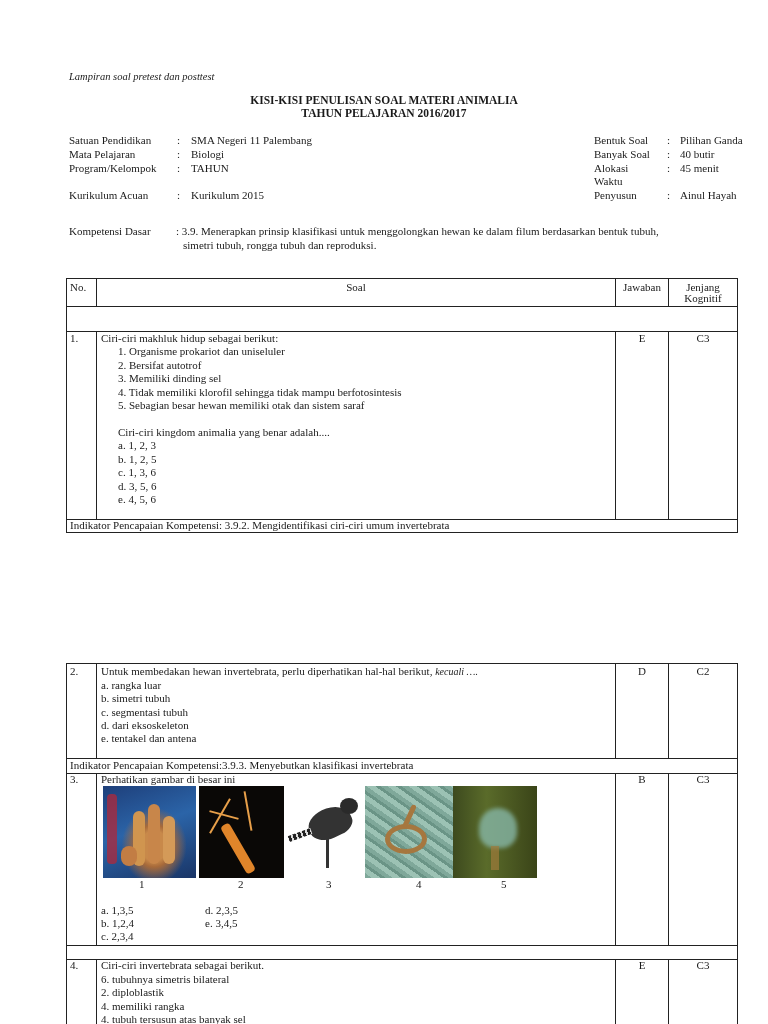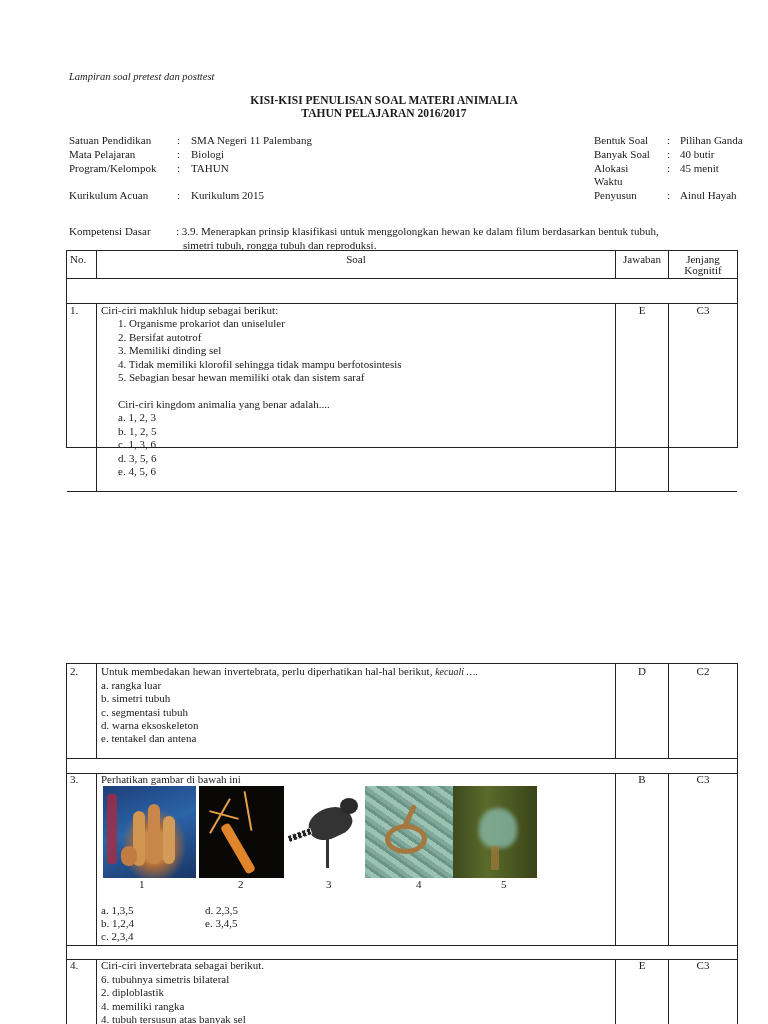--- a/index.html
+++ b/index.html
@@ -73,21 +73,21 @@
 <div class="meta-row" style="left:594px;top:189px;width:170px;height:14px">
   <span class="meta-label">Penyusun</span>
   <span class="meta-colon" style="left:73px">:</span>
   <span class="meta-val" style="left:86px">Ainul Hayah</span>
 </div>
 
 <div class="abs" style="left:69px;top:225px;white-space:nowrap">Kompetensi Dasar</div>
 <div class="abs" style="left:176px;top:225px;white-space:nowrap">: 3.9. Menerapkan prinsip klasifikasi untuk menggolongkan hewan ke dalam filum berdasarkan bentuk tubuh,</div>
 <div class="abs" style="left:183px;top:239px;white-space:nowrap">simetri tubuh, rongga tubuh dan reproduksi.</div>
 
-<div class="tbl" style="top:250px;height:198px">
+<div class="tbl" style="top:278px;height:255px">
 
   <div class="vline" style="left:29px;top:0;height:27px"></div>
   <div class="vline" style="left:548px;top:0;height:27px"></div>
   <div class="vline" style="left:601px;top:0;height:27px"></div>
   <div class="hline" style="top:27px"></div>
   <div class="cell-text" style="left:3px;top:2px">No.</div>
   <div class="cell-text center" style="left:30px;width:518px;top:2px">Soal</div>
   <div class="cell-text center" style="left:549px;width:52px;top:2px">Jawaban</div>
   <div class="cell-text center" style="left:602px;width:68px;top:2px">Jenjang</div>
   <div class="cell-text center" style="left:602px;width:68px;top:13px">Kognitif</div>
@@ -107,48 +107,50 @@
   <div class="cell-text" style="left:51px;top:147px">Ciri-ciri kingdom animalia yang benar adalah....</div>
   <div class="cell-text" style="left:51px;top:160px">a. 1, 2, 3</div>
   <div class="cell-text" style="left:51px;top:174px">b. 1, 2, 5</div>
   <div class="cell-text" style="left:51px;top:187px">c. 1, 3, 6</div>
   <div class="cell-text" style="left:51px;top:201px">d. 3, 5, 6</div>
   <div class="cell-text" style="left:51px;top:214px">e. 4, 5, 6</div>
   <div class="cell-text center" style="left:549px;width:52px;top:53px">E</div>
   <div class="cell-text center" style="left:602px;width:68px;top:53px">C3</div>
   <div class="hline" style="top:240px"></div>
 
+  <div class="cell-text" style="left:3px;top:240px">Indikator Pencapaian Kompetensi: 3.9.2. Mengidentifikasi ciri-ciri umum invertebrata</div>
 </div>
 
 <div class="tbl" style="top:663px;height:370px;border-bottom:none">
 
   <div class="vline" style="left:29px;top:0;height:94px"></div>
   <div class="vline" style="left:548px;top:0;height:94px"></div>
   <div class="vline" style="left:601px;top:0;height:94px"></div>
   <div class="cell-text" style="left:3px;top:1px">2.</div>
   <div class="cell-text" style="left:34px;top:1px">
     <span>Untuk membedakan hewan invertebrata, perlu diperhatikan hal-hal berikut,</span>
     <span style="font-style:italic;font-size:10px">kecuali ….</span>
   </div>
   <div class="cell-text" style="left:34px;top:15px">a. rangka luar</div>
   <div class="cell-text" style="left:34px;top:28px">b. simetri tubuh</div>
   <div class="cell-text" style="left:34px;top:42px">c. segmentasi tubuh</div>
-  <div class="cell-text" style="left:34px;top:55px">d. warna eksoskeleton</div>
+  <div class="cell-text" style="left:34px;top:55px">d. dari eksoskeleton</div>
   <div class="cell-text" style="left:34px;top:68px">e. tentakel dan antena</div>
   <div class="cell-text center" style="left:549px;width:52px;top:1px">D</div>
   <div class="cell-text center" style="left:602px;width:68px;top:1px">C2</div>
   <div class="hline" style="top:94px"></div>
 
+  <div class="cell-text" style="left:3px;top:95px">Indikator Pencapaian Kompetensi:3.9.3. Menyebutkan klasifikasi invertebrata</div>
   <div class="hline" style="top:109px"></div>
 
   <div class="vline" style="left:29px;top:109px;height:172px"></div>
   <div class="vline" style="left:548px;top:109px;height:172px"></div>
   <div class="vline" style="left:601px;top:109px;height:172px"></div>
   <div class="cell-text" style="left:3px;top:109px">3.</div>
-  <div class="cell-text" style="left:34px;top:109px">Perhatikan gambar di bawah ini</div>
+  <div class="cell-text" style="left:34px;top:109px">Perhatikan gambar di besar ini</div>
   <div class="cell-text center" style="left:549px;width:52px;top:109px">B</div>
   <div class="cell-text center" style="left:602px;width:68px;top:109px">C3</div>
 
   <div class="img-tile" style="left:36px;top:122px;width:93px;height:92px;background:radial-gradient(ellipse at 55% 65%, #c8894a 0 18%, #a76a3a 25%, transparent 45%), linear-gradient(160deg,#1e3f7a,#2b64a8 45%,#1a3566);">
     <div style="position:absolute;left:4px;top:8px;width:10px;height:70px;background:#b0283a;opacity:.75;border-radius:4px"></div>
     <div style="position:absolute;left:30px;top:25px;width:12px;height:55px;background:#d0954f;border-radius:6px"></div>
     <div style="position:absolute;left:45px;top:18px;width:12px;height:60px;background:#c8864a;border-radius:6px"></div>
     <div style="position:absolute;left:60px;top:30px;width:12px;height:48px;background:#d49a58;border-radius:6px"></div>
     <div style="position:absolute;left:18px;top:60px;width:16px;height:20px;background:#c27d44;border-radius:8px"></div>
   </div>

